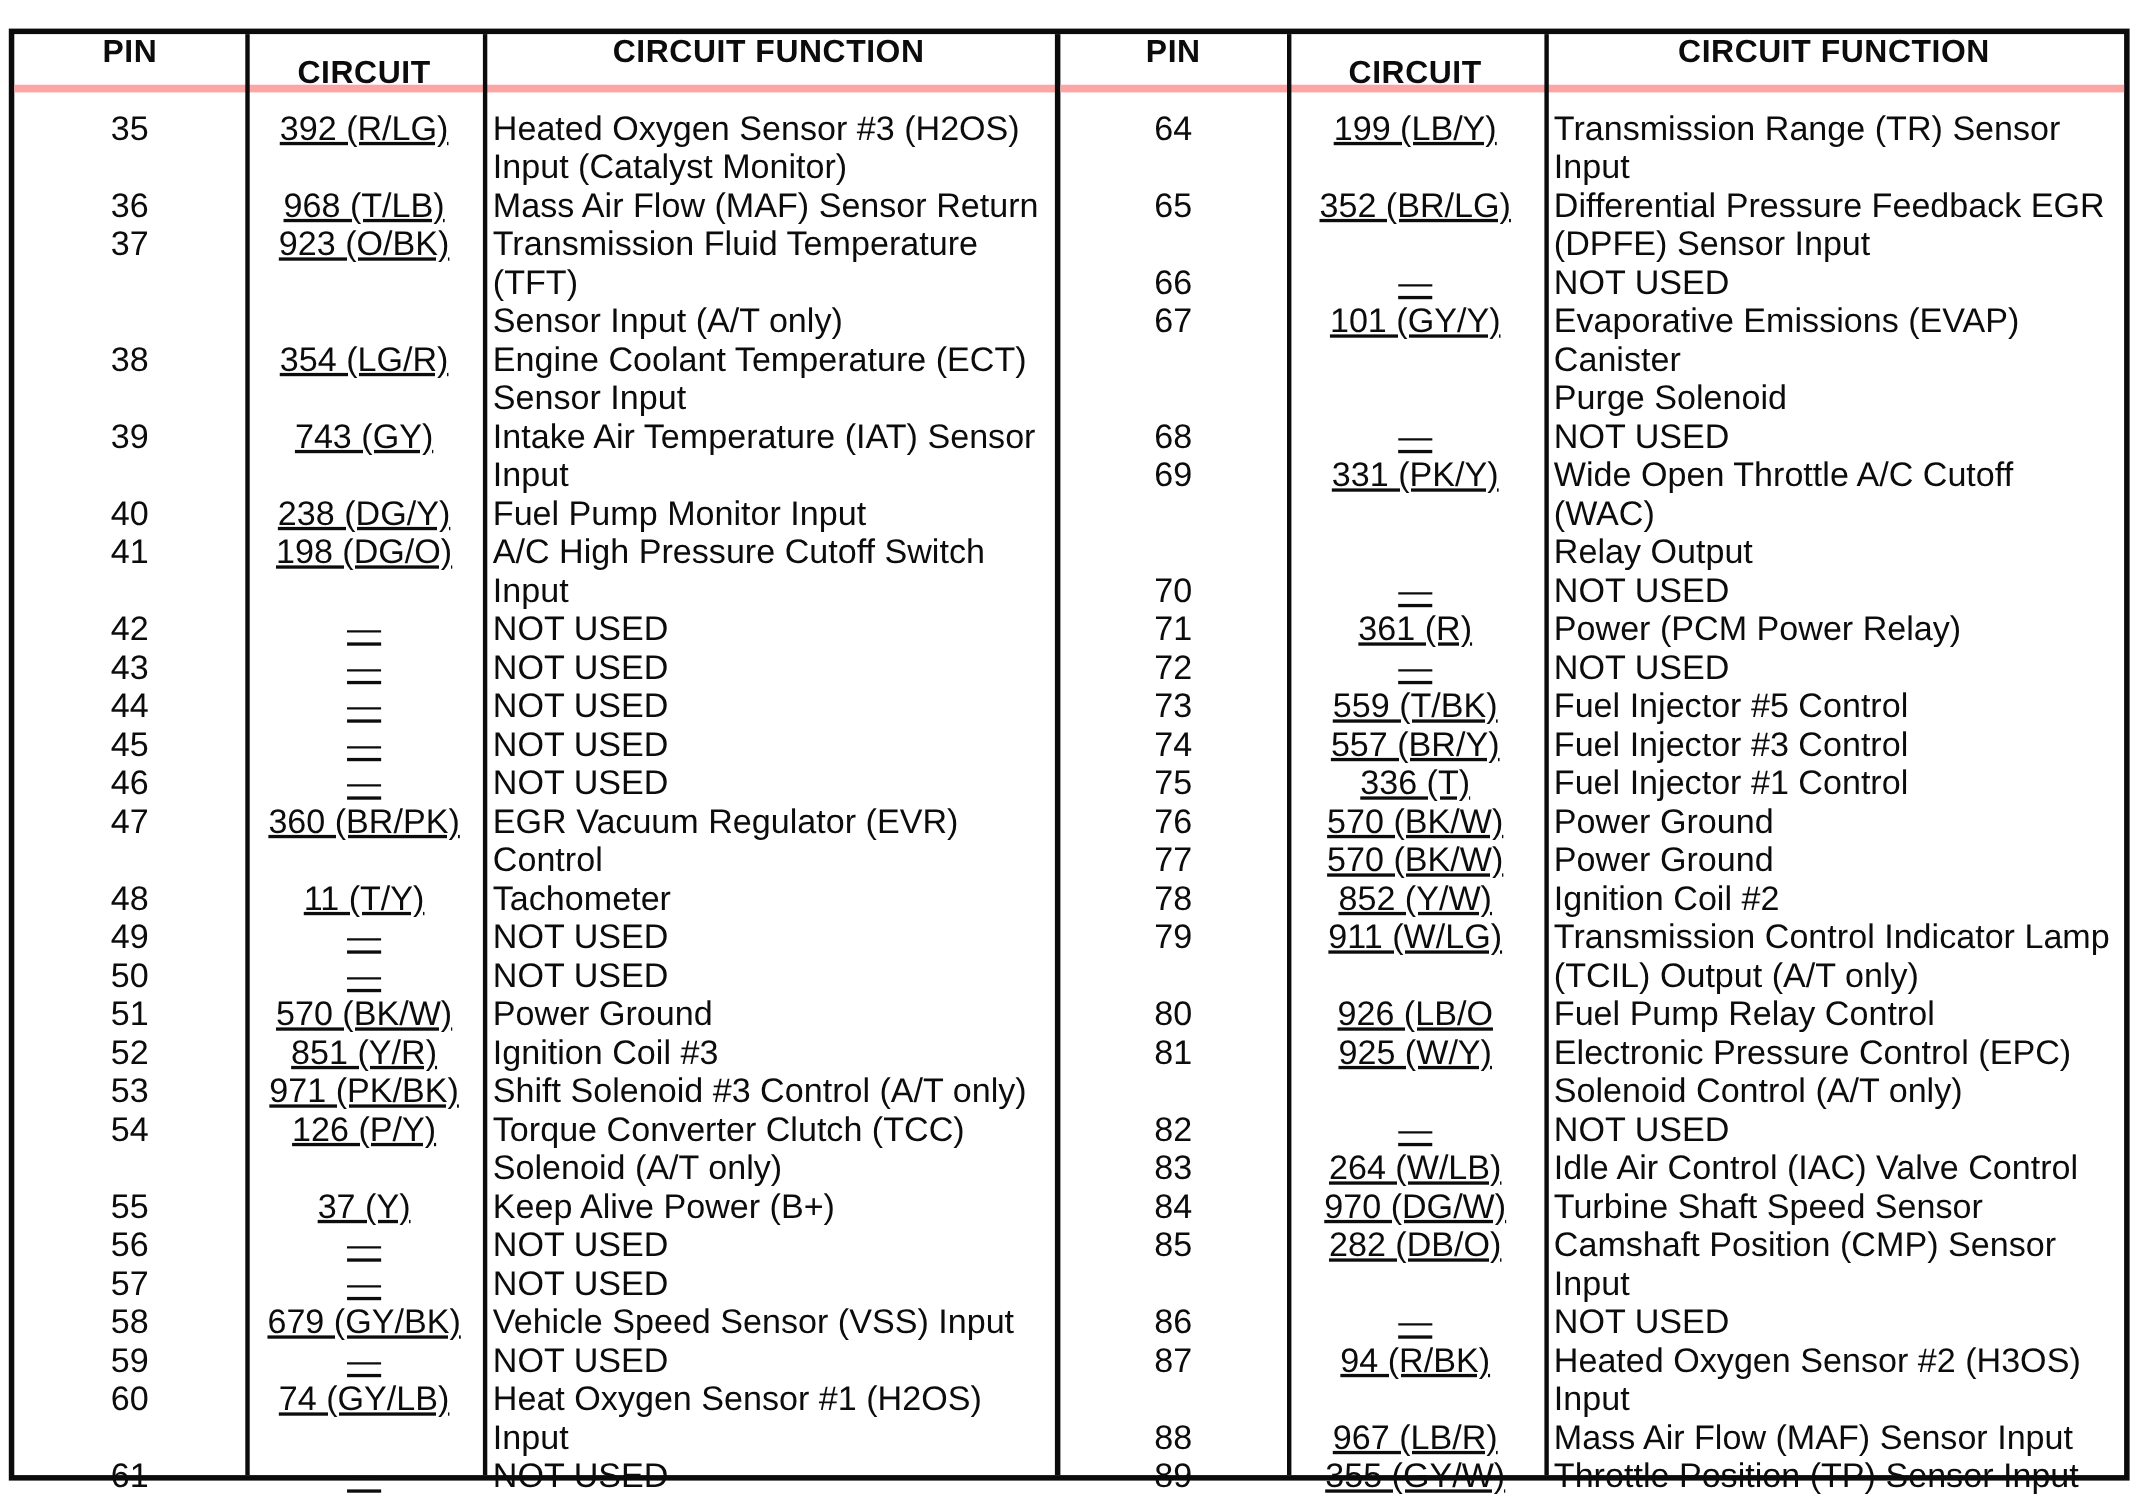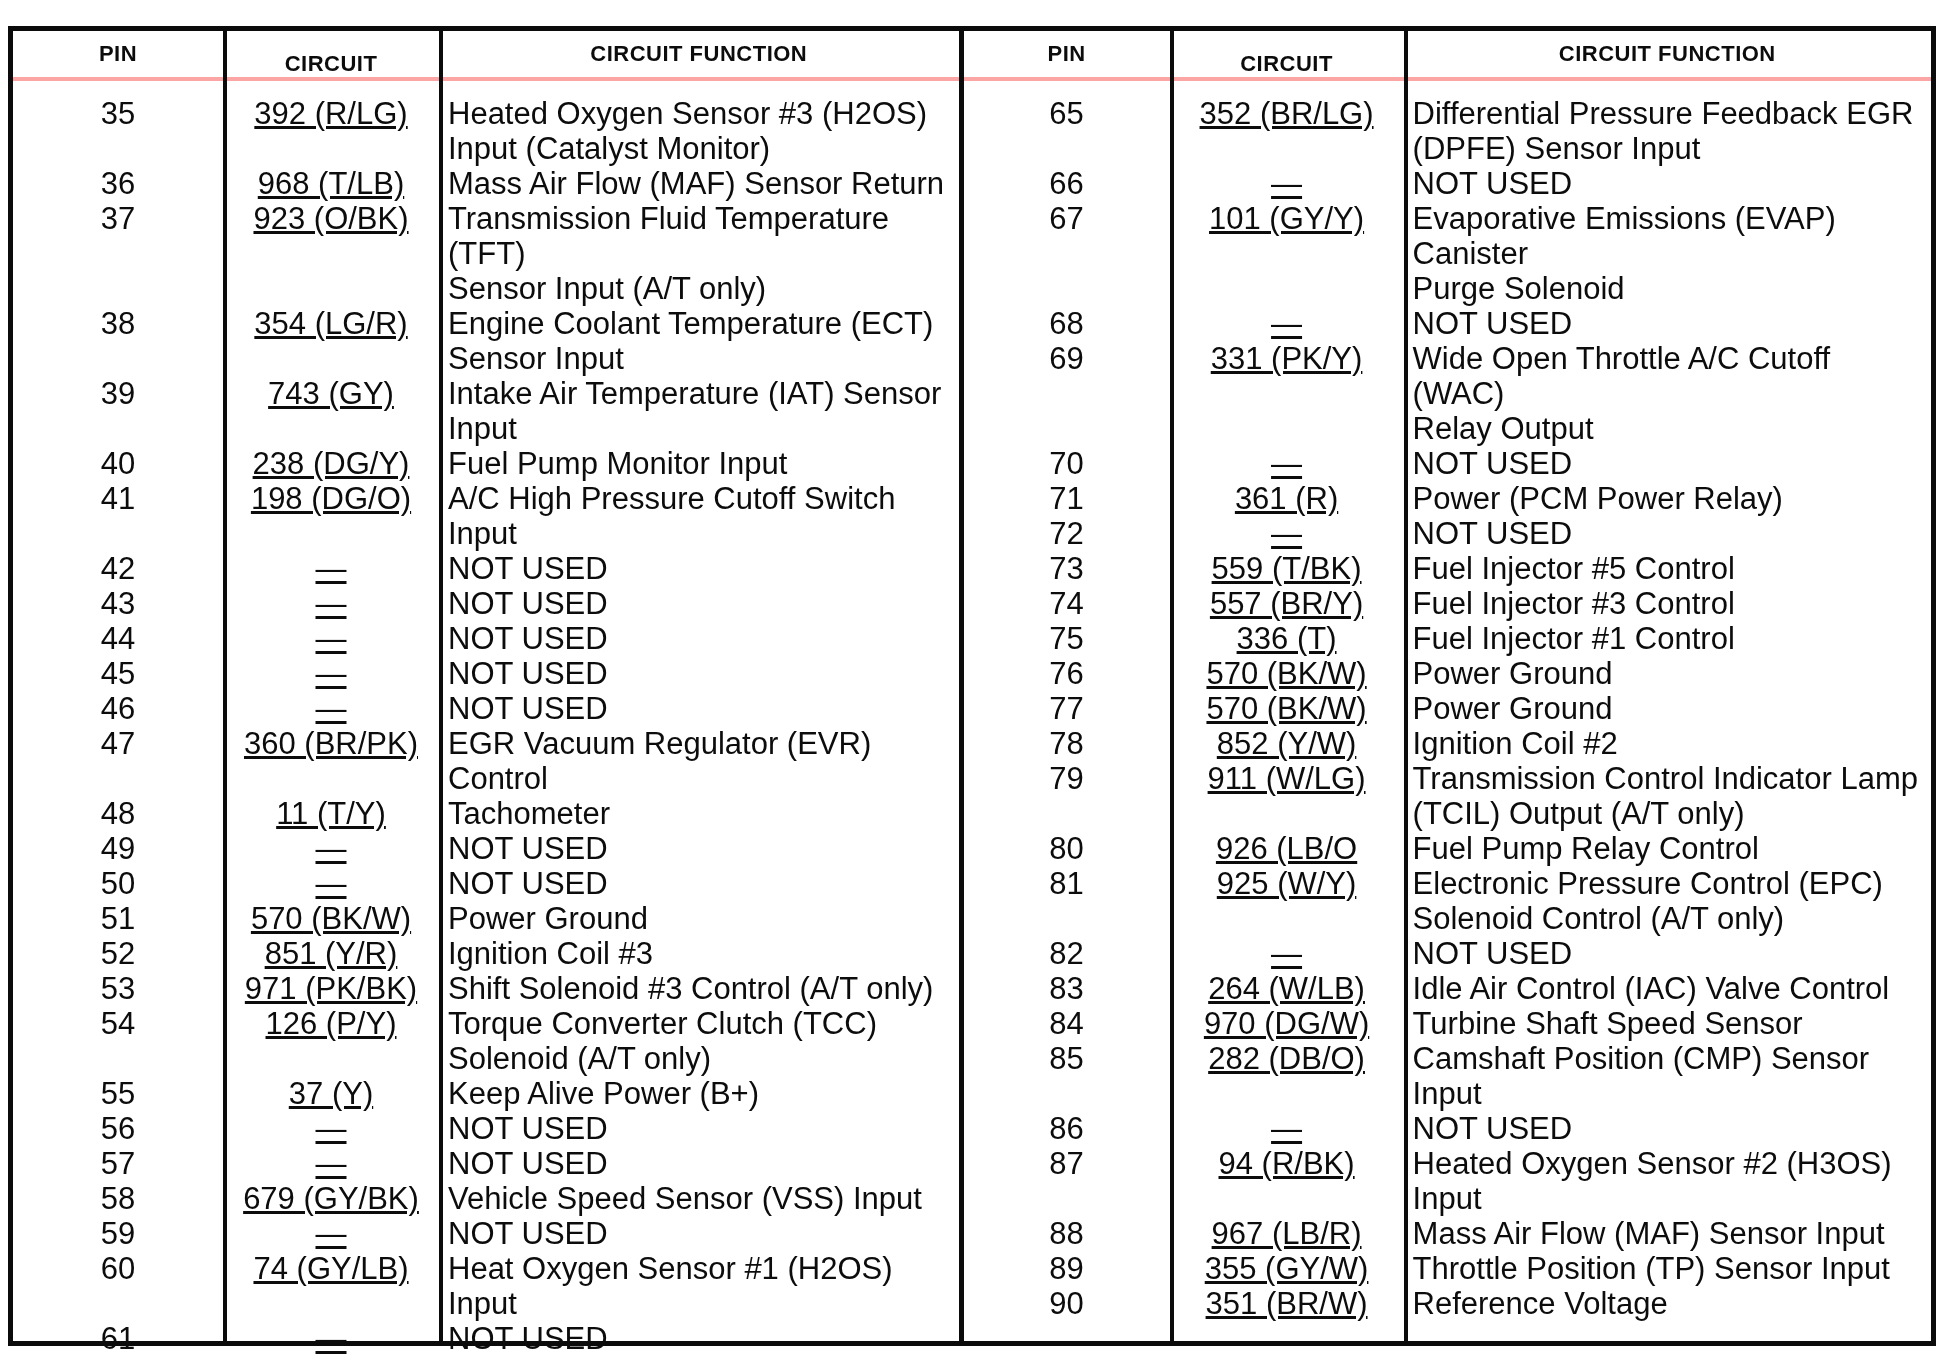--- a/index.html
+++ b/index.html
@@ -42,24 +42,24 @@
     width: 4px;
     background: #0b0b0b;
     z-index: 2;
   }
   .div-1 { left: var(--wpin); }
   .div-2 { left: calc(var(--wpin) + 4px + var(--wcir)); }
 
   .hrow {
     display: flex;
     height: 46px;
-    align-items: center;
-    border-bottom: 4px solid #fca5a5;
+    align-items: flex-start;
+    border-bottom: 7px solid #fca5a5;
     font-weight: bold;
-    font-size: 22px;
+    font-size: 29px;
     letter-spacing: 0.5px;
   }
   .hcell { text-align: center; }
   .hcell.pin     { width: var(--wpin); }
   .hcell.circuit { width: calc(var(--wcir) + 4px); margin-top: 19px; }
   .hcell.fn      { flex: 1; }
 
   .tbody {
     padding-top: 15px;
   }
@@ -257,20 +257,25 @@
     <section class="half half-right">
       <div class="divider div-1"></div>
       <div class="divider div-2"></div>
       <header class="hrow">
         <div class="hcell pin">PIN</div>
         <div class="hcell circuit">CIRCUIT</div>
         <div class="hcell fn">CIRCUIT FUNCTION</div>
       </header>
       <div class="tbody">
           <div class="trow">
+    <div class="c-pin">64</div>
+    <div class="c-circuit">199 (LB/Y)</div>
+    <div class="c-fn">Transmission Range (TR) Sensor Input</div>
+  </div>
+          <div class="trow">
     <div class="c-pin">65</div>
     <div class="c-circuit">352 (BR/LG)</div>
     <div class="c-fn">Differential Pressure Feedback EGR
 (DPFE) Sensor Input</div>
   </div>
           <div class="trow">
     <div class="c-pin">66</div>
     <div class="c-circuit">—</div>
     <div class="c-fn">NOT USED</div>
   </div>

